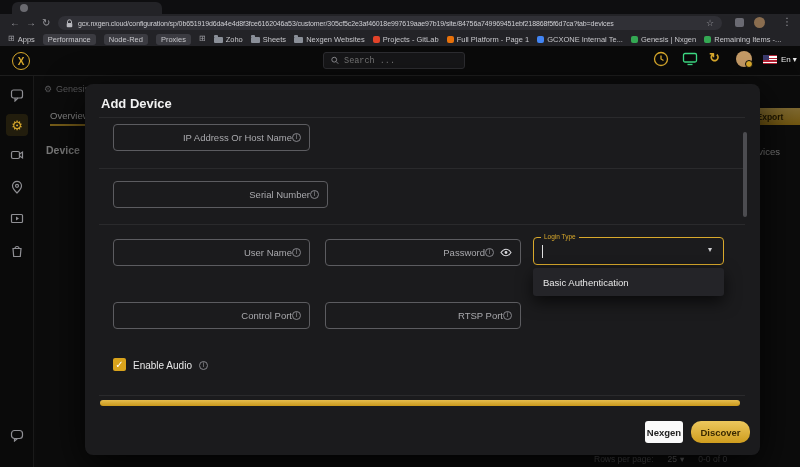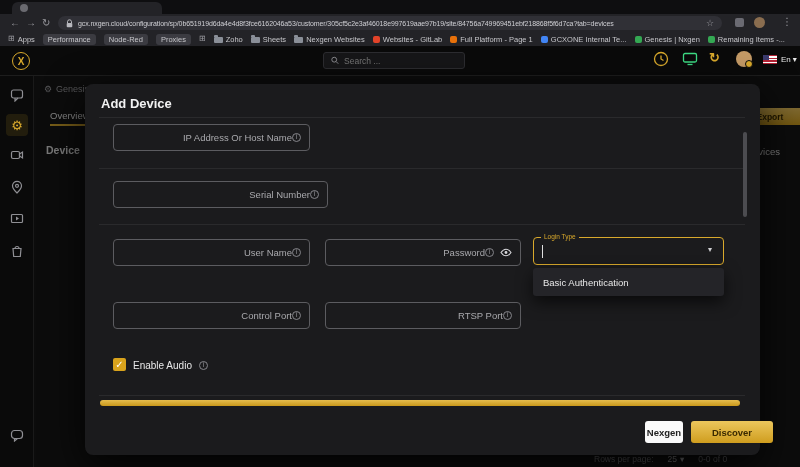--- a/index.html
+++ b/index.html
@@ -25,21 +25,21 @@
   .chip{background:#3b3b41;border-radius:3px;padding:1px 5px}
   .folder{width:9px;height:6px;background:#8a8f98;border-radius:1px;position:relative;margin-top:2px}
   .folder:before{content:"";position:absolute;top:-2px;left:0;width:4px;height:2px;background:#8a8f98;border-radius:1px 1px 0 0}
   .dot{width:7px;height:7px;border-radius:2px}
   .gicon{font-size:8px;color:#9a9aa0;line-height:8px}
 
   
   .appheader{position:absolute;left:0;top:46px;width:800px;height:30px;background:#0a0a0a;border-bottom:1px solid #1d1d1d}
   .logo{position:absolute;left:12px;top:52px;width:18px;height:18px;border:1.5px solid #d9a92c;border-radius:50%;color:#d9a92c;display:flex;align-items:center;justify-content:center;font-size:10px;font-weight:bold}
   .search{position:absolute;left:323px;top:52px;width:142px;height:17px;background:#161618;border:1px solid #2c2c30;border-radius:3px;display:flex;align-items:center;gap:5px;padding:0 7px}
-  .search input{background:transparent;border:0;outline:0;color:#9a9a9e;font-size:8.5px;width:100%;font-family:Liberation Sans, sans-serif}
+  .search input{background:transparent;border:0;outline:0;color:#9a9a9e;font-size:8.5px;width:100%;font-family:Liberation Mono, monospace}
   .hdr-refresh{position:absolute;left:709px;top:50px;color:#d9a92c;font-size:13px;font-weight:bold}
   .avatar{position:absolute;left:736px;top:51px;width:16px;height:16px;border-radius:50%;background:#c49a66}
   .avatar:after{content:"";position:absolute;right:-1px;bottom:-1px;width:6px;height:6px;border-radius:50%;background:#d9a92c;border:1px solid #0a0a0a}
   .flag{position:absolute;left:763px;top:55px;width:14px;height:9px;background:repeating-linear-gradient(180deg,#b22234 0 1.3px,#fff 1.3px 2.6px)}
   .flag:before{content:"";position:absolute;left:0;top:0;width:6px;height:5px;background:#3c3b6e}
   .lang{position:absolute;left:781px;top:55px;color:#e8e8e8;font-size:8px;display:flex;gap:2px;align-items:flex-start}
 
   
   .sidebar{position:absolute;left:0;top:76px;width:34px;height:391px;background:#0a0a0a;border-right:1px solid #1a1a1a}
   .sb-ico{position:absolute;left:10px;width:14px;height:14px;color:#8f8f94}
@@ -68,21 +68,21 @@
   .float-label{position:absolute;background:#1b1b1d;color:#d9a92c;font-size:6.5px;padding:0 3px;z-index:2}
   .caret{width:1px;height:13px;background:#e0e0e0;animation:blink 1s steps(1) infinite}
   @keyframes blink{50%{opacity:0}}
   .chev{position:absolute;color:#cfcfd2;font-size:8px}
   .menu{position:absolute;width:191px;background:#242428;border-radius:3px;box-shadow:0 6px 16px rgba(0,0,0,.65);padding:4px 0;z-index:5}
   .menu-item{height:20px;display:flex;align-items:center;padding:0 10px;color:#e8e8e8;font-size:9.5px;cursor:pointer}
   .checkbox{position:absolute;width:13px;height:13px;background:#d9a31c;border-radius:2px;color:#fff;font-size:10px;display:flex;align-items:center;justify-content:center;line-height:1}
   .cb-label{position:absolute;color:#e8e8e8;font-size:10px}
   .gold-bar{position:absolute;left:15px;top:316px;width:640px;height:6px;border-radius:3px;background:linear-gradient(180deg,#e6bd4e,#c9981b)}
   .btn-close{position:absolute;left:560px;top:337px;width:38px;height:22px;background:#fafafa;color:#222;font-size:9.5px;font-weight:600;border-radius:3px;display:flex;align-items:center;justify-content:center;cursor:pointer}
-  .btn-discover{position:absolute;left:606px;top:337px;width:82px;height:22px;background:linear-gradient(#ecc75d,#cf9d1e);color:#3a2900;font-size:9.5px;font-weight:bold;border-radius:3px;display:flex;align-items:center;justify-content:center;cursor:pointer}
+  .btn-discover{position:absolute;left:606px;top:337px;width:59px;height:22px;background:linear-gradient(#ecc75d,#cf9d1e);color:#3a2900;font-size:9.5px;font-weight:bold;border-radius:10px;display:flex;align-items:center;justify-content:center;cursor:pointer}
   .modal-scroll{position:absolute;left:658px;top:48px;width:4px;height:85px;background:#4c4c50;border-radius:2px}
   svg{display:block}
 </style>
 </head>
 <body>
 
 <div class="canvas">
 
   <div class="tabstrip">
     <div class="active-tab"></div>
@@ -130,21 +130,21 @@
     <span class="bm">
         <span class="folder"></span>
         <span>Sheets</span>
       </span>
     <span class="bm">
         <span class="folder"></span>
         <span>Nexgen Websites</span>
       </span>
     <span class="bm">
         <span class="dot" style="background:#e24329"></span>
-        <span>Websites - GitLab</span>
+        <span>Projects - GitLab</span>
       </span>
     <span class="bm">
         <span class="dot" style="background:#e8710a"></span>
         <span>Full Platform - Page 1</span>
       </span>
     <span class="bm">
         <span class="dot" style="background:#4285f4"></span>
         <span>GCXONE Internal Te...</span>
       </span>
     <span class="bm">

